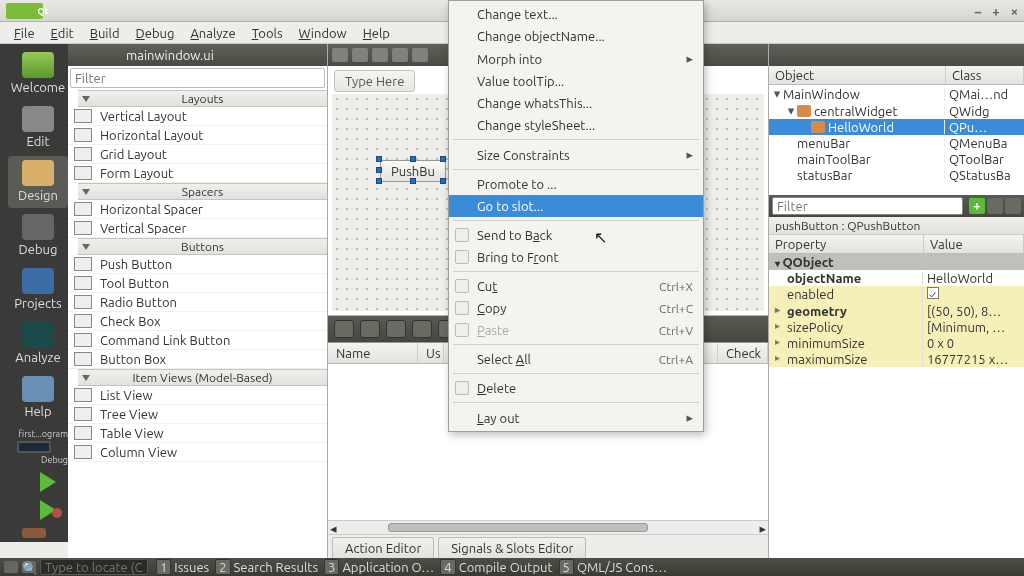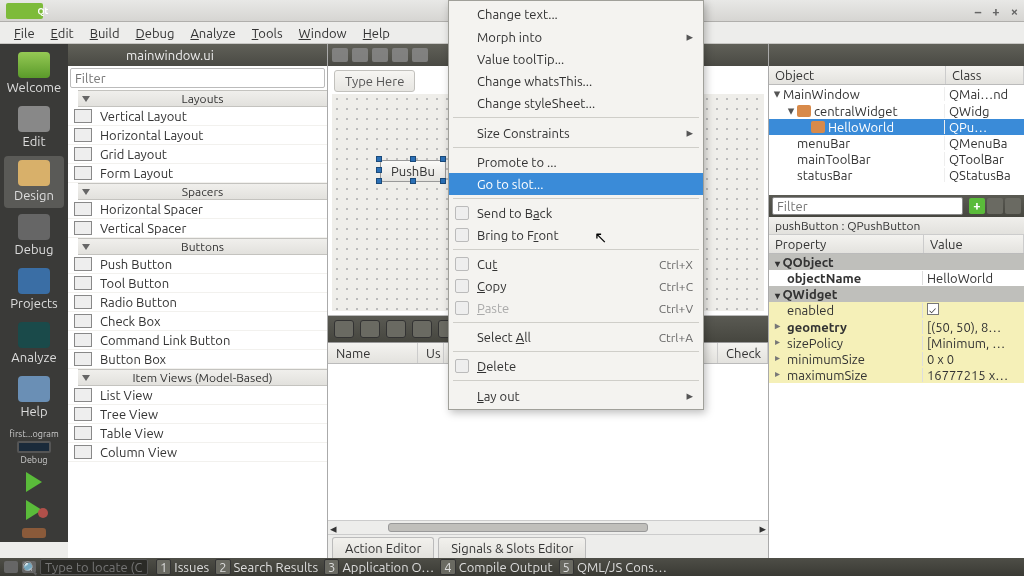--- a/index.html
+++ b/index.html
@@ -10,21 +10,21 @@
 .titlebar .app-icon{ width:33px;height:16px;background:#7dbb3a;border-radius:2px;margin-right:6px;display:flex;align-items:center;justify-content:center;color:#fff;font-size:9px;font-weight:bold;padding-left:37px;}
 .titlebar .title{ flex:1; text-align:center; font-weight:bold; color:#555;}
 .titlebar .win-controls span{ margin-left:8px; color:#666; font-weight:bold; cursor:default;}
 
 
 .menubar { height:22px; background:#ededeb; border-bottom:1px solid #c8c7c4; display:flex; align-items:center; padding:0 6px;}
 .menubar .menu-item{ padding:2px 8px; }
 .menubar .menu-item u{text-decoration:underline;}
 
 
-.leftrail{ position:absolute; left:0; top:44px; bottom:34px; width:68px; background:#3a3a38; color:#ddd; display:flex; flex-direction:column; align-items:center; padding-top:4px;}
+.leftrail{ position:absolute; left:0; top:44px; bottom:34px; width:68px; background:#3a3a38; color:#ddd; display:flex; flex-direction:column; align-items:flex-end; padding-top:4px;}
 .leftrail .mode { width:60px; text-align:center; padding:4px 0 6px; font-size:10px; border-radius:4px; margin-bottom:2px;}
 .leftrail .mode.active{ background:#5a5a57;}
 .leftrail .mode .icon{ width:32px;height:26px;margin:0 auto 2px;border-radius:4px;}
 .ic-welcome{background:linear-gradient(#95c954,#5a9a2a);} 
 .ic-edit{background:#888;} .ic-design{background:#d8b06a;} .ic-debug{background:#666;} .ic-projects{background:#3a6ea5;} .ic-analyze{background:#1a4a4a;} .ic-help{background:#6a8fb5;}
 .leftrail .sep{height:8px;}
 .leftrail .run-btn{ width:40px;height:28px;margin:4px 0;}
 .tri-green{width:0;height:0;border-left:16px solid #5abb3a;border-top:10px solid transparent;border-bottom:10px solid transparent;margin:0 auto;}
 .tri-green-bug{position:relative;}
 .leftrail .hammer{width:24px;height:24px;background:#8a5a3a;border-radius:3px;margin:4px auto;}
@@ -370,21 +370,20 @@
   <div class="prop-header">
     <div>Property</div>
     <div style="flex:0 0 100px">Value</div>
   </div>
   <div class="prop-list" id="prop-list">
       <div class="prop-cat">QObject</div>
       <div class="prop-row bold">
         <div class="pn">objectName</div>
         <div class="pv">HelloWorld</div>
       </div>
-      <div class="prop-cat">QWidget</div>
       <div class="prop-row y">
         <div class="pn">enabled</div>
         <div class="pv"><span class="chk on"></span></div>
       </div>
       <div class="prop-row y bold">
         <div class="pn exp">geometry</div>
         <div class="pv">[(50, 50), 8…</div>
       </div>
       <div class="prop-row y">
         <div class="pn exp">sizePolicy</div>
@@ -397,20 +396,23 @@
       <div class="prop-row y">
         <div class="pn exp">maximumSize</div>
         <div class="pv">16777215 x…</div>
       </div>
     </div>
 </div>
 
 <div class="context-menu" id="ctx">
     <div class="cm-item">
       <span>Change text...</span>
+    </div>
+    <div class="cm-item">
+      <span>Change objectName...</span>
     </div>
     <div class="cm-item">
       <span>Morph into</span>
       <span class="arrow">▸</span>
     </div>
     <div class="cm-item">
       <span>Value toolTip...</span>
     </div>
     <div class="cm-item">
       <span>Change whatsThis...</span>

